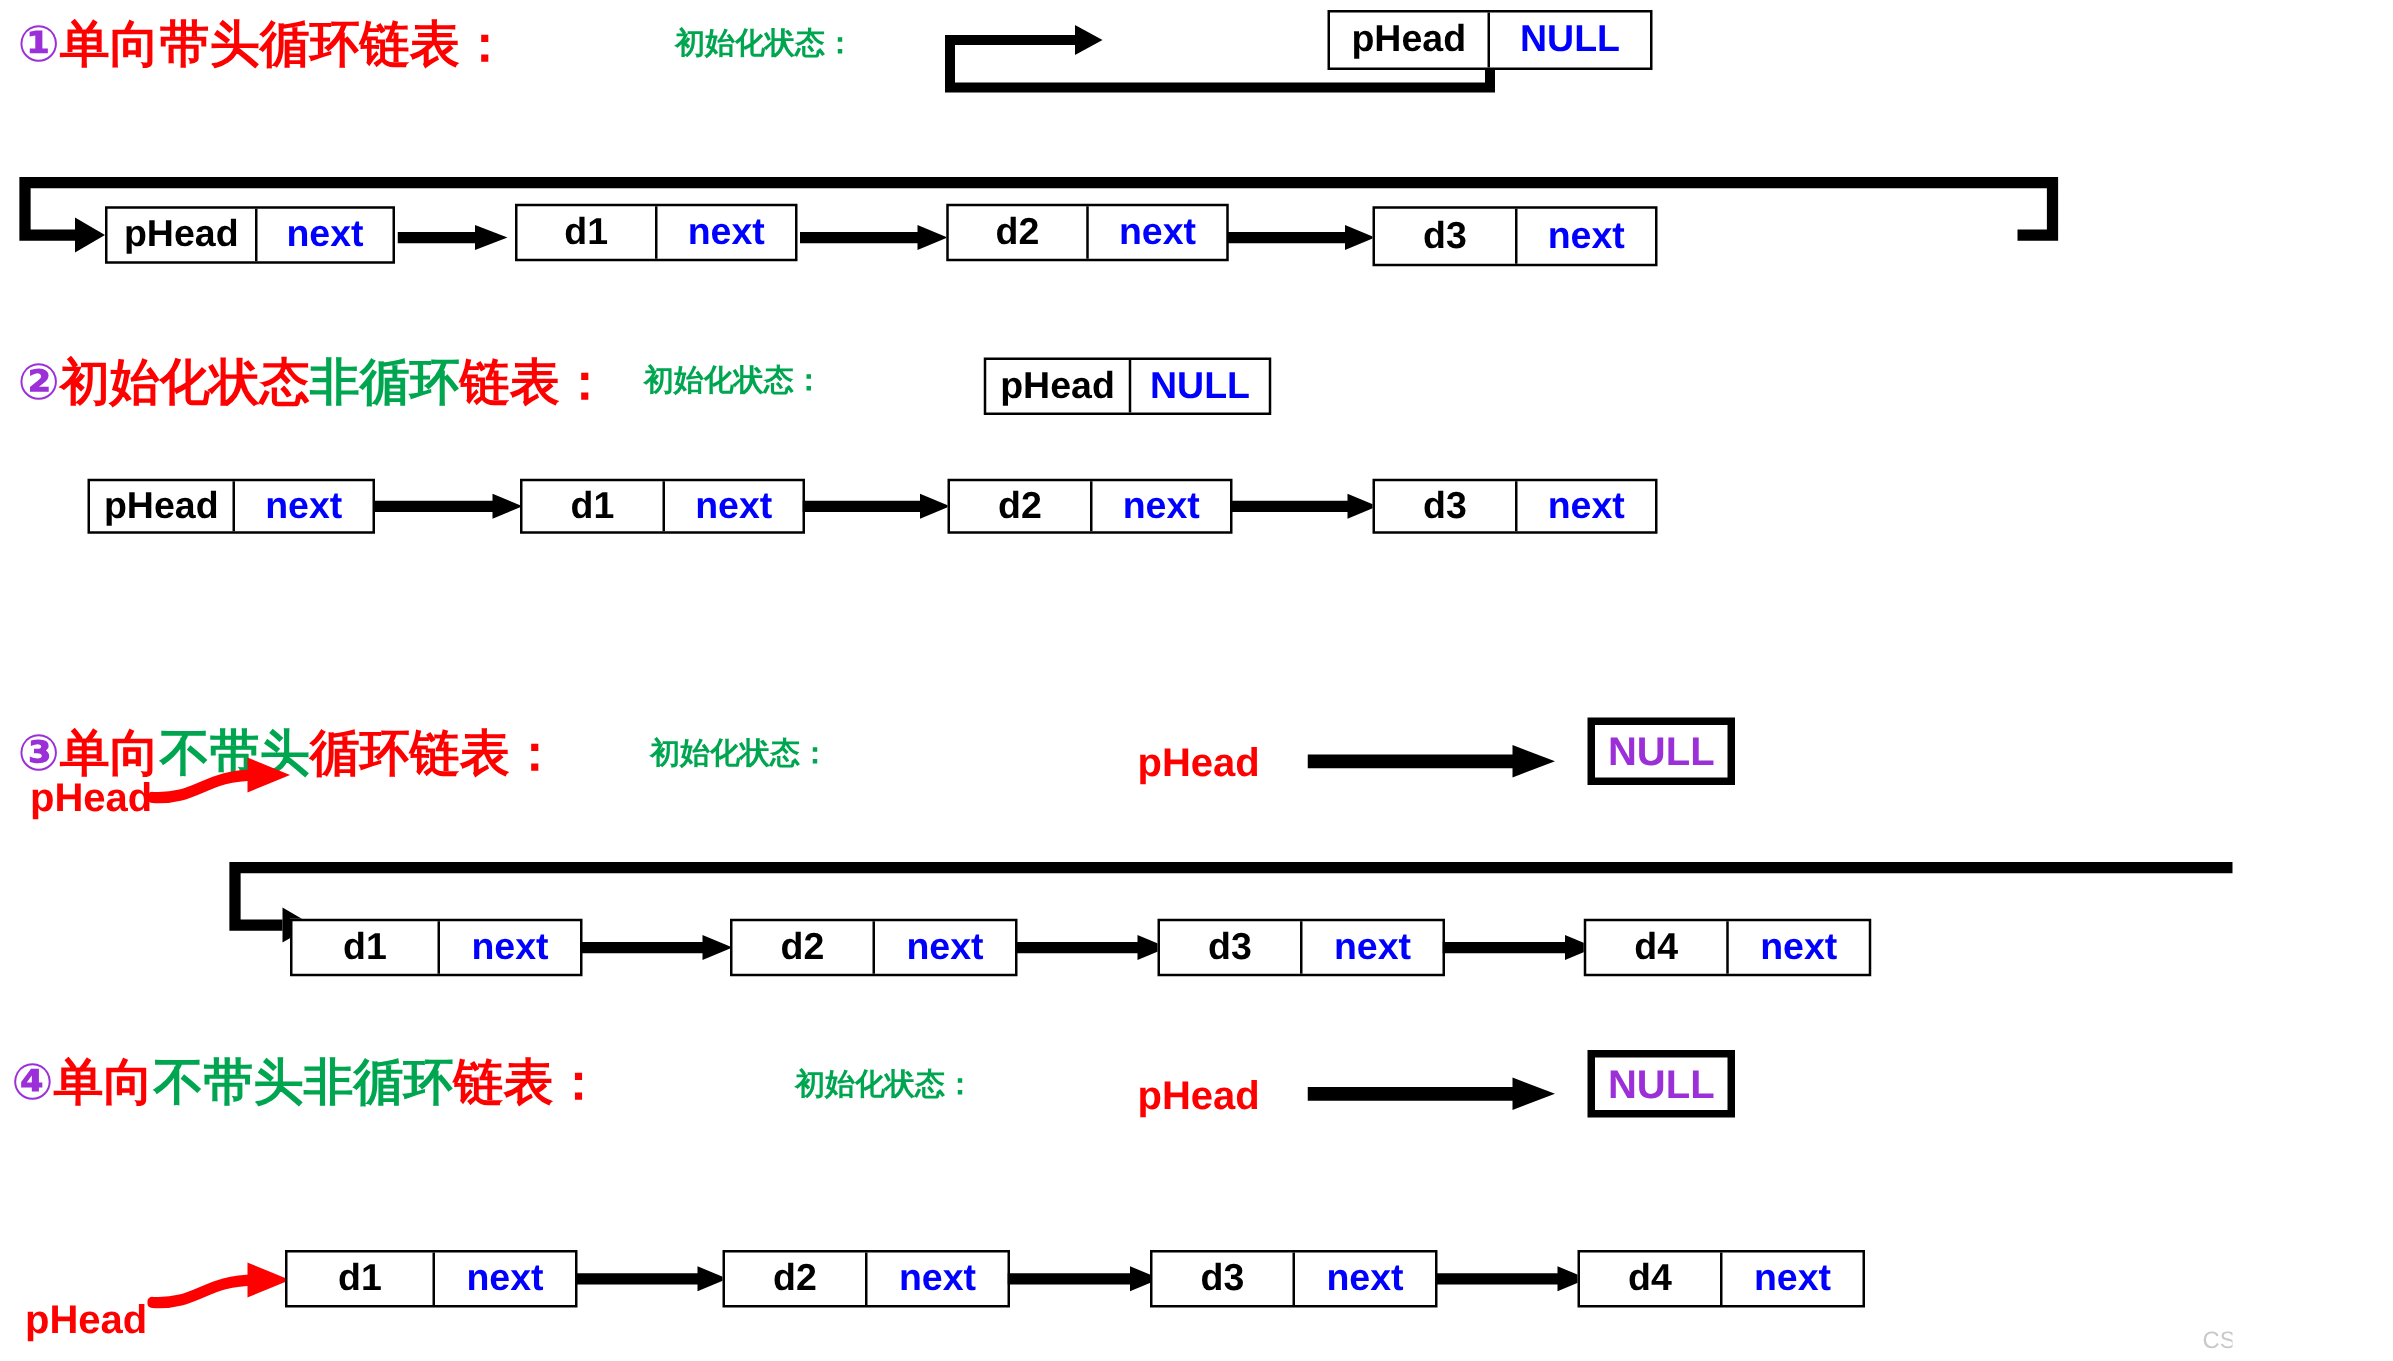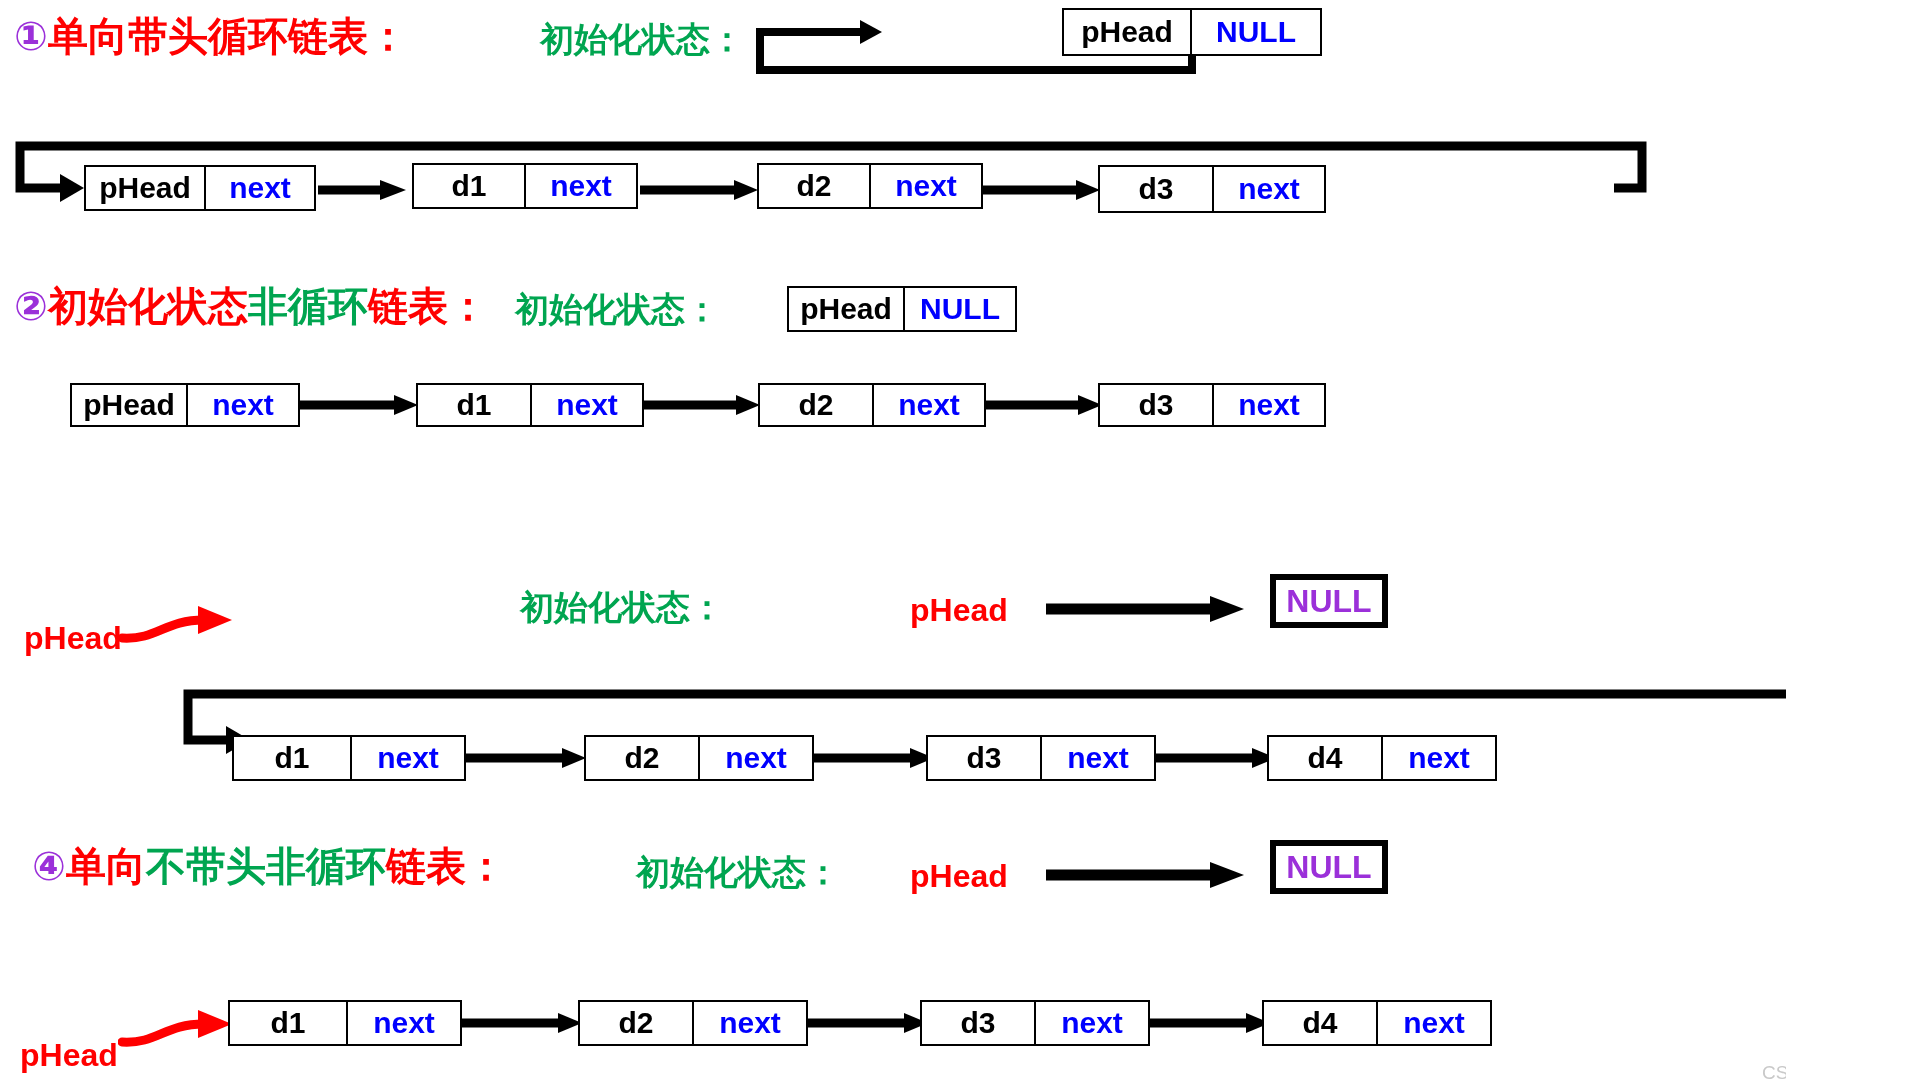--- a/index.html
+++ b/index.html
@@ -26,21 +26,21 @@
     line-height: 1;
     white-space: nowrap;
     font-family: "DejaVu Sans", "Liberation Sans", sans-serif;
   }
   .t-num   { color: #9B30D9; }
   .t-red   { color: #FF0000; }
   .t-green { color: #00A550; }
 
   .initlabel {
     font-weight: bold;
-    font-size: 34px;
+    font-size: 24px;
     color: #00A550;
     line-height: 1;
     white-space: nowrap;
     font-family: "DejaVu Sans", "Liberation Sans", sans-serif;
   }
 
   
   .node {
     display: flex;
     align-items: stretch;
@@ -193,20 +193,23 @@
     <svg width="120" height="24" viewBox="0 0 120 24">
         <path d="M 0 12 L 96 12" stroke="#000" stroke-width="9" fill="none"></path>
         <polygon points="94,2 118,12 94,22" fill="#000"></polygon>
       </svg>
   </div>
   <div class="abs node" style="left:1098px; top:383px; height:44px;">
     <div class="cell data" style="width:112px;">d3</div>
     <div class="cell ptr" style="width:112px;">next</div>
   </div>
 
+  <div class="abs title" style="left:14px; top:583px;">
+    <span class="t-num">③</span><span class="t-red">单向</span><span class="t-green">不带头</span><span class="t-red">循环链表：</span>
+  </div>
   <div class="abs initlabel" style="left:520px; top:590px;">初始化状态：</div>
   <div class="abs phead-red" style="left:910px; top:592px;">pHead</div>
   <div class="abs svgwrap" style="left:1046px; top:594px; width:200px; height:30px;">
     <svg width="200" height="30" viewBox="0 0 200 30">
         <path d="M 0 15 L 168 15" stroke="#000" stroke-width="11" fill="none"></path>
         <polygon points="164,2 198,15 164,28" fill="#000"></polygon>
       </svg>
   </div>
   <div class="abs nullbox" style="left:1270px; top:574px; width:118px; height:54px;">
     <span>NULL</span>
@@ -253,21 +256,21 @@
     <svg width="124" height="24" viewBox="0 0 124 24">
         <path d="M 0 12 L 100 12" stroke="#000" stroke-width="9" fill="none"></path>
         <polygon points="98,2 122,12 98,22" fill="#000"></polygon>
       </svg>
   </div>
   <div class="abs node" style="left:1267px; top:735px; height:46px;">
     <div class="cell data" style="width:112px;">d4</div>
     <div class="cell ptr" style="width:114px;">next</div>
   </div>
 
-  <div class="abs title" style="left:32px; top:846px;">
+  <div class="abs title" style="left:9px; top:846px;">
     <span class="t-num">④</span><span class="t-red">单向</span><span class="t-green">不带头非循环</span><span class="t-red">链表：</span>
   </div>
   <div class="abs initlabel" style="left:636px; top:855px;">初始化状态：</div>
   <div class="abs phead-red" style="left:910px; top:858px;">pHead</div>
   <div class="abs svgwrap" style="left:1046px; top:860px; width:200px; height:30px;">
     <svg width="200" height="30" viewBox="0 0 200 30">
         <path d="M 0 15 L 168 15" stroke="#000" stroke-width="11" fill="none"></path>
         <polygon points="164,2 198,15 164,28" fill="#000"></polygon>
       </svg>
   </div>

